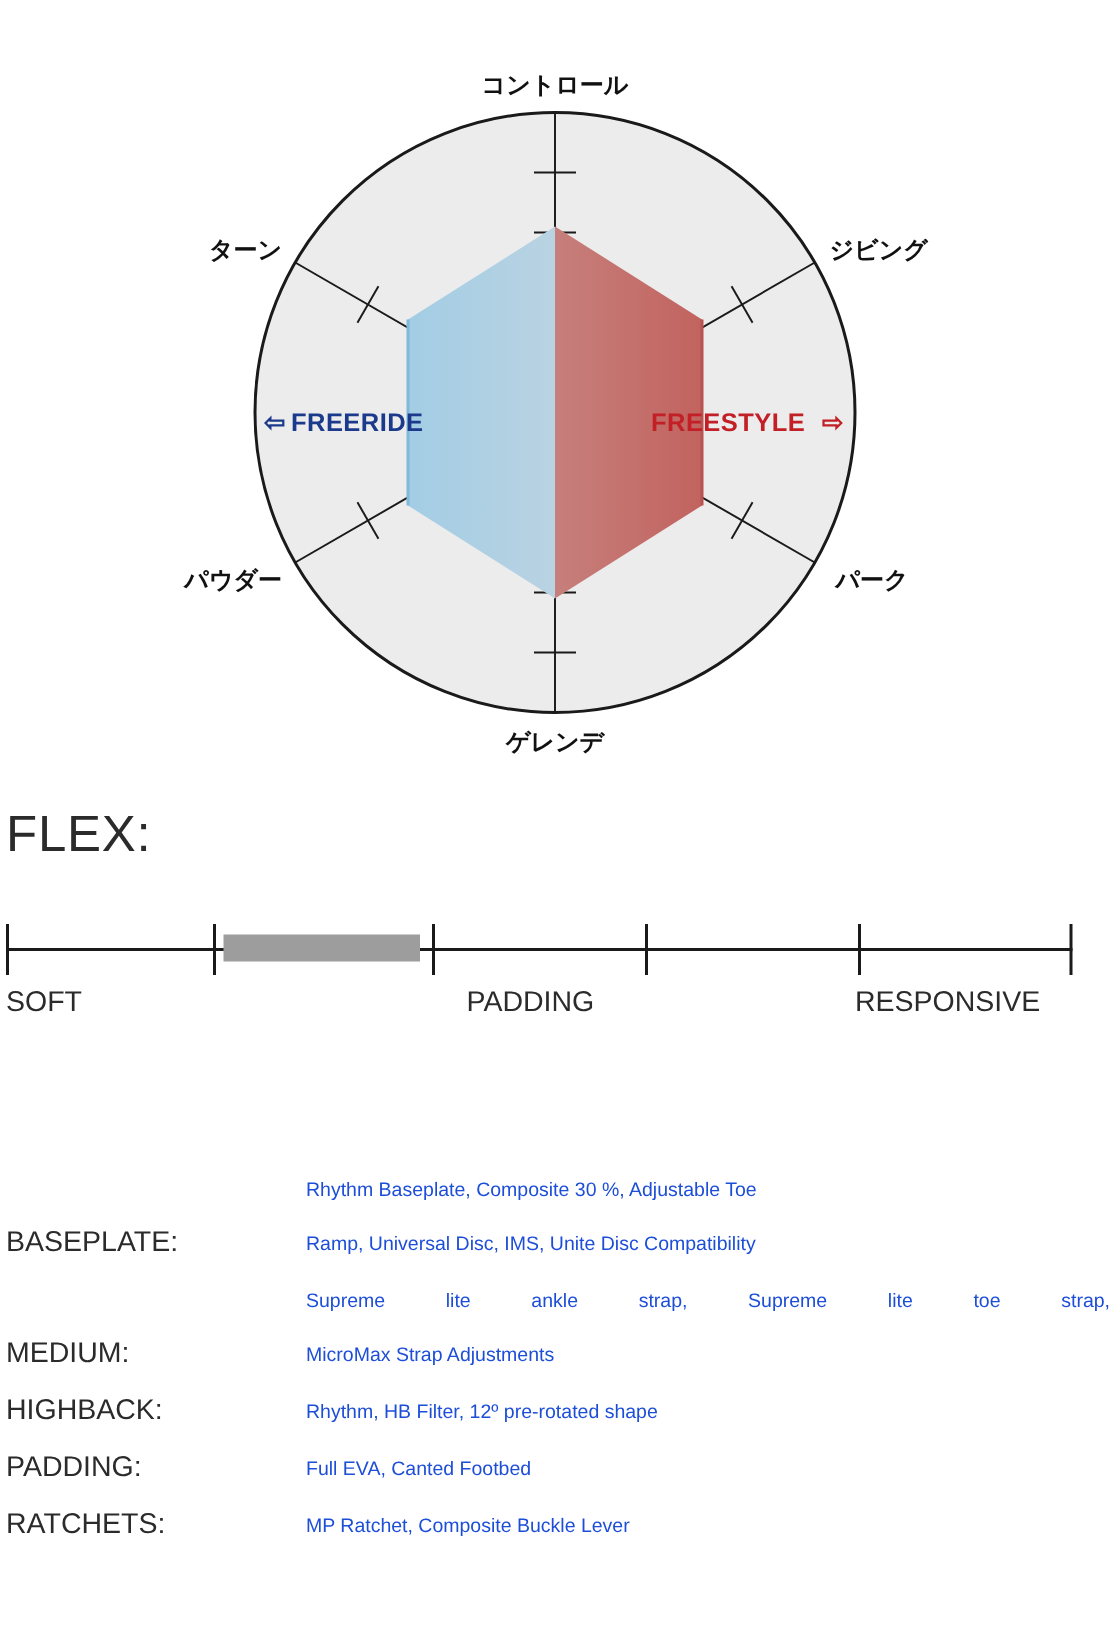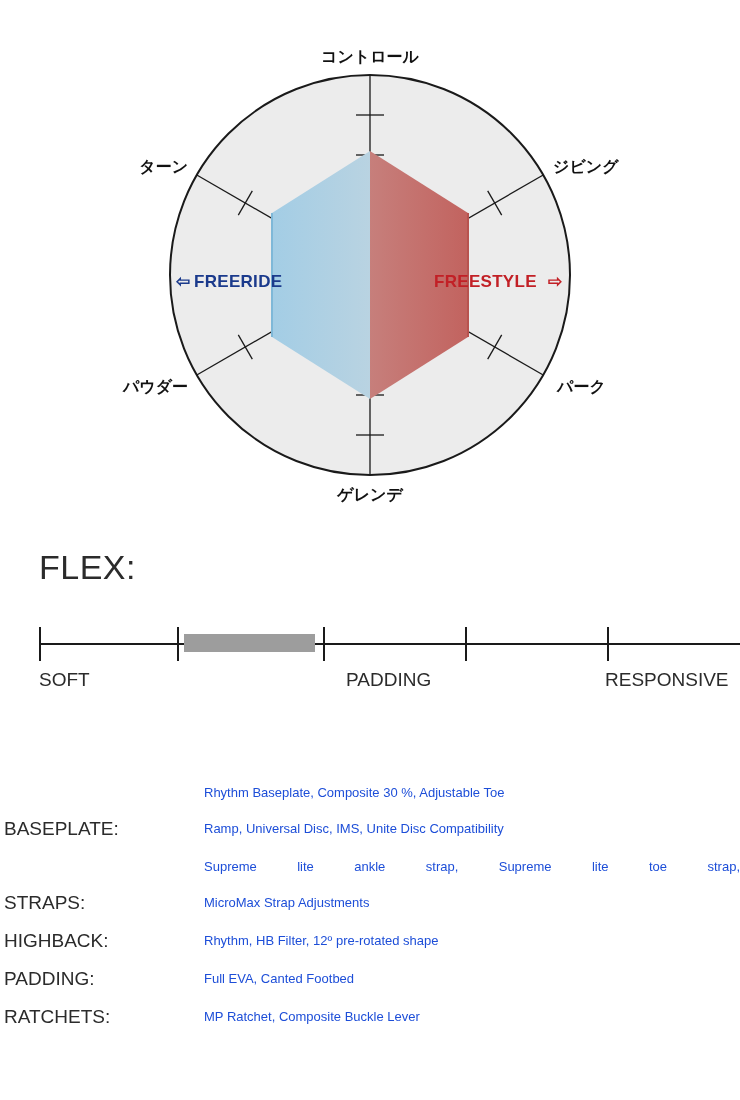--- a/index.html
+++ b/index.html
@@ -33,23 +33,22 @@
   }
   .dir-label {
     font-family: "Liberation Sans", sans-serif;
     font-size: 17px;
     font-weight: bold;
     letter-spacing: 0.3px;
   }
   #flex-section {
     position: absolute;
     left: 0;
-    top: 548px;
+    top: 537px;
     width: 680px;
-    padding-left: 35px;
   }
   .flex-title {
     font-size: 34px;
     font-weight: normal;
     color: #2b2b2b;
     margin: 0 0 0 4px;
     padding: 0;
     letter-spacing: 0.5px;
   }
   #flex-bar-wrap {
@@ -235,21 +234,21 @@
 
   <div class="spec-row">
     <div class="spec-label">BASEPLATE:</div>
     <div class="spec-value">
       <span class="line">Rhythm Baseplate, Composite 30 %, Adjustable Toe</span>
       <span class="line">Ramp, Universal Disc, IMS, Unite Disc Compatibility</span>
     </div>
   </div>
 
   <div class="spec-row">
-    <div class="spec-label">STRAPS:</div>
+    <div class="spec-label">MEDIUM:</div>
     <div class="spec-value">
       <span class="line j">Supreme lite ankle strap, Supreme lite toe strap,</span>
       <span class="line">MicroMax Strap Adjustments</span>
     </div>
   </div>
 
   <div class="spec-row">
     <div class="spec-label">HIGHBACK:</div>
     <div class="spec-value">
       <span class="line">Rhythm, HB Filter, 12º pre-rotated shape</span>

